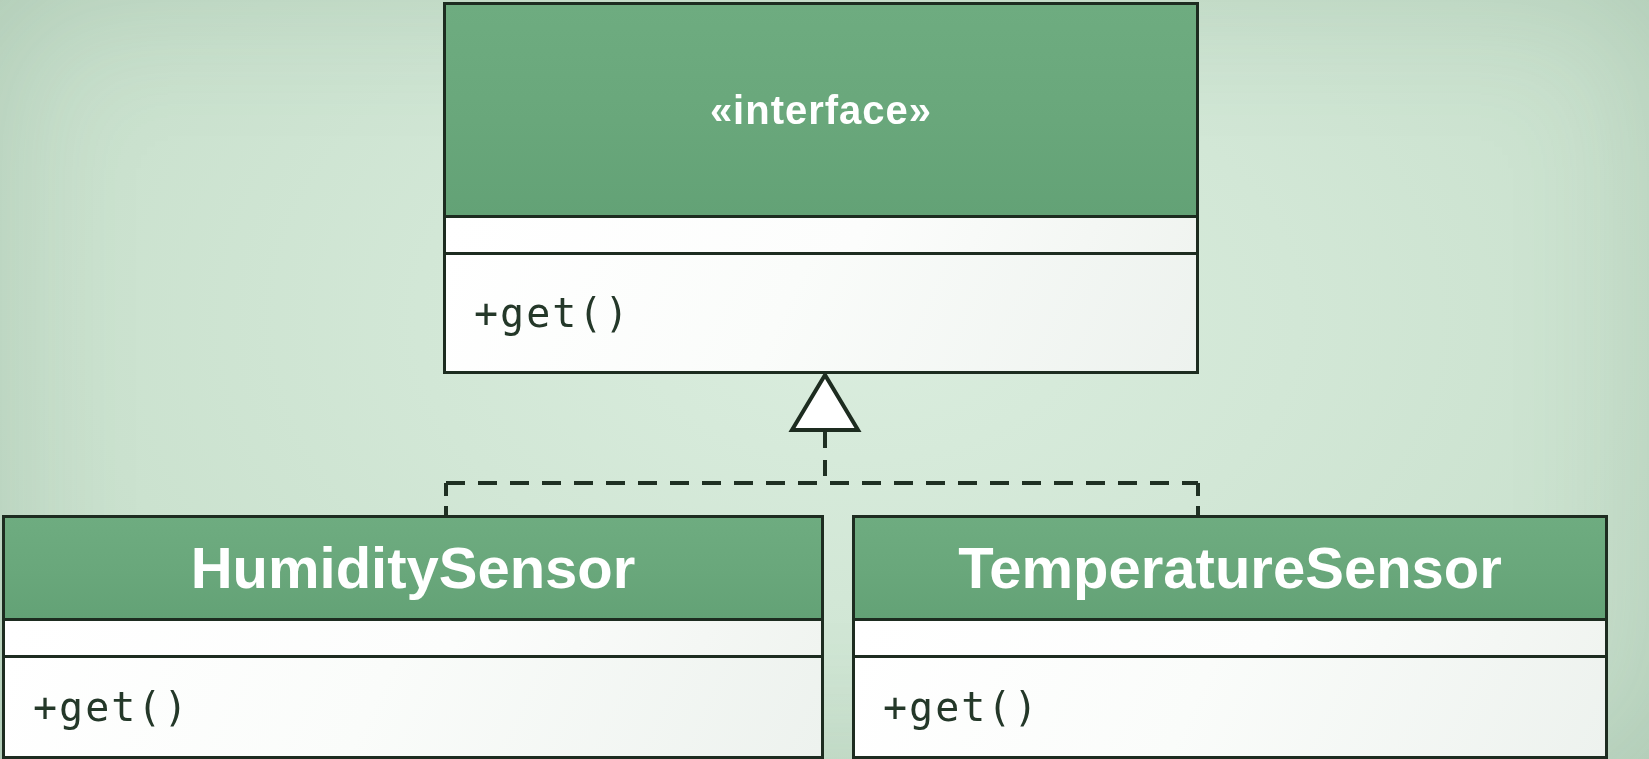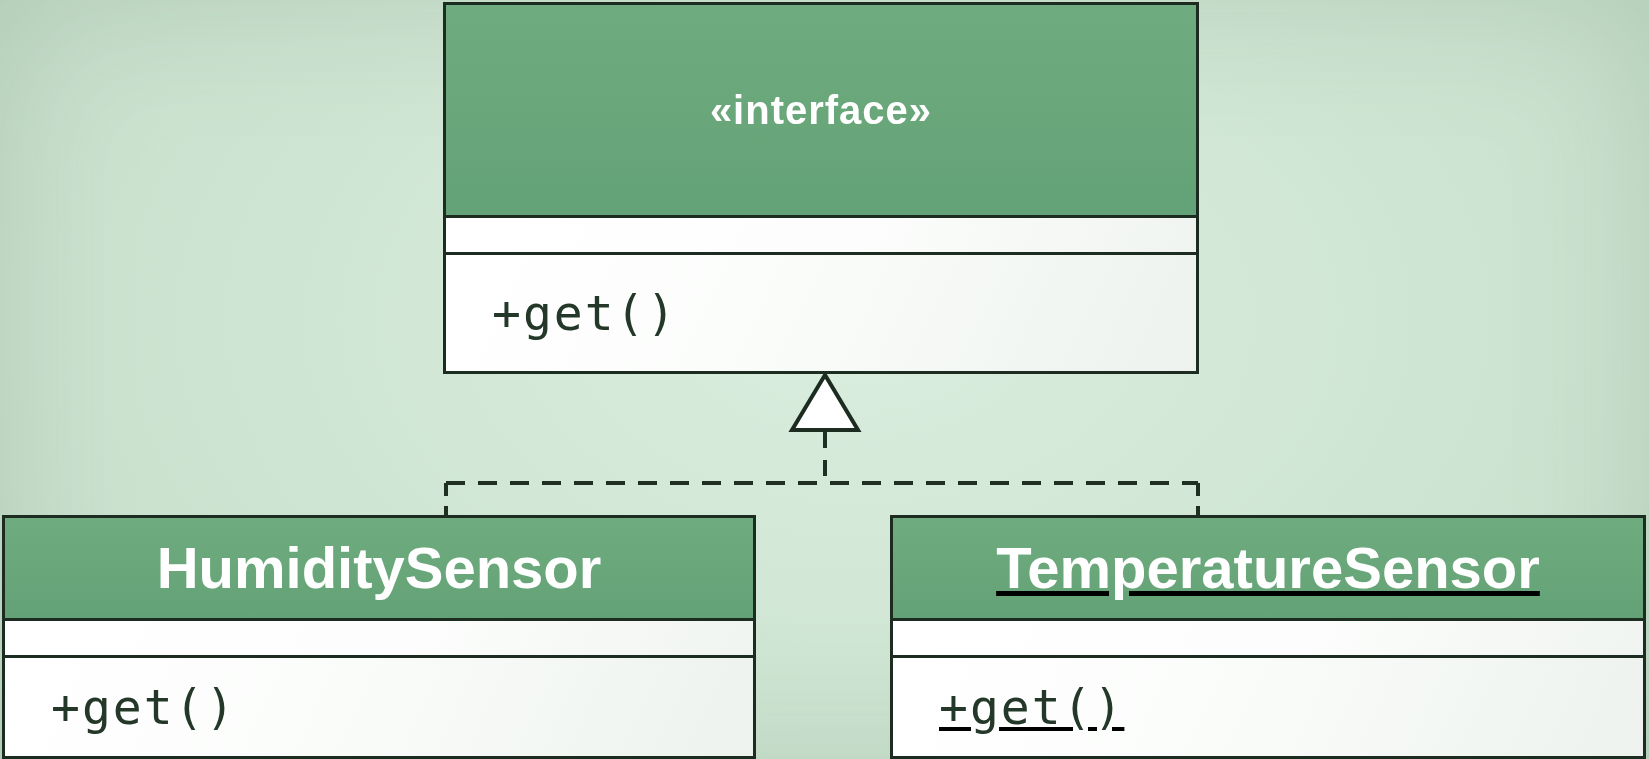--- a/index.html
+++ b/index.html
@@ -24,22 +24,22 @@
   .uml-box {
     position: absolute;
     box-sizing: border-box;
     border: 3px solid #1d2c20;
     display: flex;
     flex-direction: column;
     background: #ffffff;
   }
 
   #isensor-box      { left: 443px; top: 2px;   width: 756px; height: 372px; }
-  #humidity-box     { left: 2px;   top: 515px; width: 754px; height: 244px; }
-  #temperature-box  { left: 890px; top: 515px; width: 756px; height: 244px; text-decoration: underline; }
+  #humidity-box     { left: 2px;   top: 515px; width: 822px; height: 244px; }
+  #temperature-box  { left: 852px; top: 515px; width: 756px; height: 244px; }
 
   .box-header {
     background: linear-gradient(180deg, #6eac80 0%, #69a77b 55%, #63a276 100%);
     border-bottom: 3px solid #1d2c20;
     color: #ffffff;
     display: flex;
     flex-direction: column;
     align-items: center;
     justify-content: center;
     flex: 0 0 auto;
@@ -76,23 +76,23 @@
 
   .box-methods {
     flex: 1 1 auto;
     background: linear-gradient(115deg, #ffffff 0%, #fafcfa 45%, #edf2ee 100%);
     display: flex;
     align-items: center;
   }
 
   .method-text {
     font-family: "DejaVu Sans Mono", "Liberation Mono", monospace;
-    font-size: 48px;
+    font-size: 40px;
     color: #243829;
-    padding-left: 46px;
+    padding-left: 28px;
     letter-spacing: 2px;
     white-space: pre;
   }
 
   
   .connector-svg {
     position: absolute;
     left: 0;
     top: 0;
     width: 1649px;

